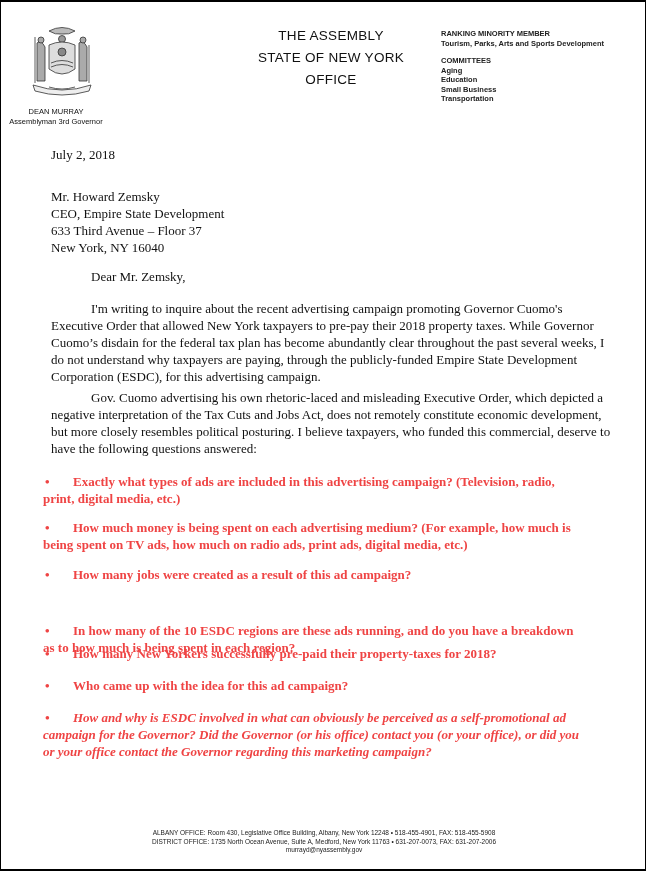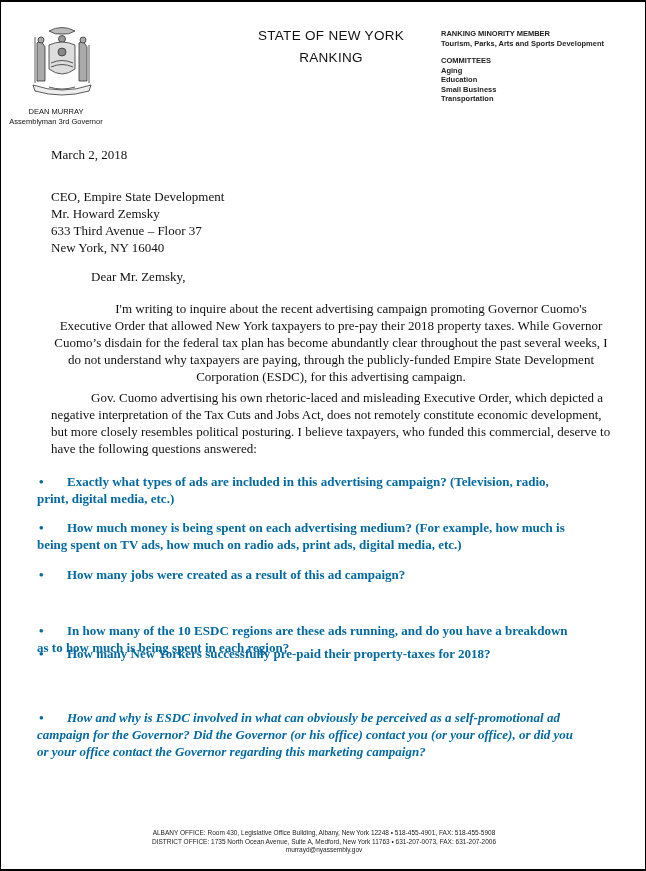--- a/index.html
+++ b/index.html
@@ -20,24 +20,24 @@
     .center-head { position: absolute; left: 220px; width: 220px; top: 24px; text-align: center; font-size: 13.5px; color:#111; letter-spacing: 0.3px; }
     .center-head div { height: 22px; line-height: 22px; }
 
     .right-head { position: absolute; left: 440px; width: 206px; top: 28px; font-size: 7.5px; color:#222; line-height: 9.5px; font-weight: bold; }
     .right-head .gap { height: 8px; }
 
     .letter { position: absolute; left: 50px; width: 560px; font-size: 13px; color:#111; line-height: 17px; }
     .date { top: 145px; }
     .addr { top: 187px; }
     .salutation { top: 267px; left: 90px; }
-    .para1 { top: 299px; text-align: center; }
+    .para1 { top: 299px; }
     .para2 { top: 388px; }
     .indent { text-indent: 40px; }
-    .bul { font-weight: bold; position: absolute; left: 36px; width: 540px; font-size: 13px; color:#0369a1; line-height: 17px; }
+    .bul { font-weight: bold; position: absolute; left: 42px; width: 540px; font-size: 13px; color:#ef4444; line-height: 17px; }
     .bul .dot { display: inline-block; width: 28px; text-indent: 0; padding-left: 2px; }
     .b1 { top: 472px; }
     .b2 { top: 518px; }
     .b3 { top: 565px; }
     .b4 { top: 597px; margin-top: 24px; }
     .b5 { top: 644px; }
     .b6 { top: 676px; }
     .b7 { top: 708px; font-style: italic; }
 
     .footer { position: absolute; left: 0; width: 646px; top: 828px; text-align: center; font-size: 6.5px; color:#222; line-height: 8.5px; }
@@ -62,54 +62,56 @@
       <circle cx="58" cy="15" r="3" fill="#aaa"></circle>
       <line x1="64" y1="20" x2="64" y2="58"></line>
       <path d="M8 60 Q37 70 66 60 L64 66 Q37 74 10 66 Z" fill="#eee"></path>
       <path d="M24 62 Q37 66 50 62"></path>
     </g>
   </svg>
   <div class="member-name sans">DEAN MURRAY</div>
   <div class="member-title sans">Assemblyman 3rd Governor</div>
 
   <div class="center-head sans">
+    <div>THE ASSEMBLY</div>
     <div>STATE OF NEW YORK</div>
-    <div>RANKING</div>
+    <div>OFFICE</div>
   </div>
 
   <div class="right-head sans">
     <div>RANKING MINORITY MEMBER</div>
     <div>Tourism, Parks, Arts and Sports Development</div>
     <div class="gap"></div>
     <div>COMMITTEES</div>
     <div>Aging</div>
     <div>Education</div>
     <div>Small Business</div>
     <div>Transportation</div>
   </div>
 
-  <div class="letter serif date">March 2, 2018</div>
+  <div class="letter serif date">July 2, 2018</div>
 
   <div class="letter serif addr">
+    <div>Mr. Howard Zemsky</div>
     <div>CEO, Empire State Development</div>
-    <div>Mr. Howard Zemsky</div>
     <div>633 Third Avenue – Floor 37</div>
     <div>New York, NY 16040</div>
   </div>
 
   <div class="letter serif salutation">Dear Mr. Zemsky,</div>
 
   <div class="letter serif para1 indent">I'm writing to inquire about the recent advertising campaign promoting Governor Cuomo's Executive Order that allowed New York taxpayers to pre-pay their 2018 property taxes. While Governor Cuomo’s disdain for the federal tax plan has become abundantly clear throughout the past several weeks, I do not understand why taxpayers are paying, through the publicly-funded Empire State Development Corporation (ESDC), for this advertising campaign.</div>
   <div class="letter serif para2 indent">Gov. Cuomo advertising his own rhetoric-laced and misleading Executive Order, which depicted a negative interpretation of the Tax Cuts and Jobs Act, does not remotely constitute economic development, but more closely resembles political posturing. I believe taxpayers, who funded this commercial, deserve to have the following questions answered:</div>
 
   <div class="bul serif b1"><span class="dot">•</span><span>Exactly what types of ads are included in this advertising campaign? (Television, radio, print, digital media, etc.)</span></div>
   <div class="bul serif b2"><span class="dot">•</span><span>How much money is being spent on each advertising medium? (For example, how much is being spent on TV ads, how much on radio ads, print ads, digital media, etc.)</span></div>
   <div class="bul serif b3"><span class="dot">•</span><span>How many jobs were created as a result of this ad campaign?</span></div>
   <div class="bul serif b4"><span class="dot">•</span><span>In how many of the 10 ESDC regions are these ads running, and do you have a breakdown as to how much is being spent in each region?</span></div>
   <div class="bul serif b5"><span class="dot">•</span><span>How many New Yorkers successfully pre-paid their property-taxes for 2018?</span></div>
+  <div class="bul serif b6"><span class="dot">•</span><span>Who came up with the idea for this ad campaign?</span></div>
   <div class="bul serif b7"><span class="dot">•</span><span>How and why is ESDC involved in what can obviously be perceived as a self-promotional ad campaign for the Governor? Did the Governor (or his office) contact you (or your office), or did you or your office contact the Governor regarding this marketing campaign?</span></div>
 
   <div class="footer sans">
     <div>ALBANY OFFICE: Room 430, Legislative Office Building, Albany, New York 12248 • 518-455-4901, FAX: 518-455-5908</div>
     <div>DISTRICT OFFICE: 1735 North Ocean Avenue, Suite A, Medford, New York 11763 • 631-207-0073, FAX: 631-207-2006</div>
     <div>murrayd@nyassembly.gov</div>
   </div>
 </div>
 
 </body></html>

